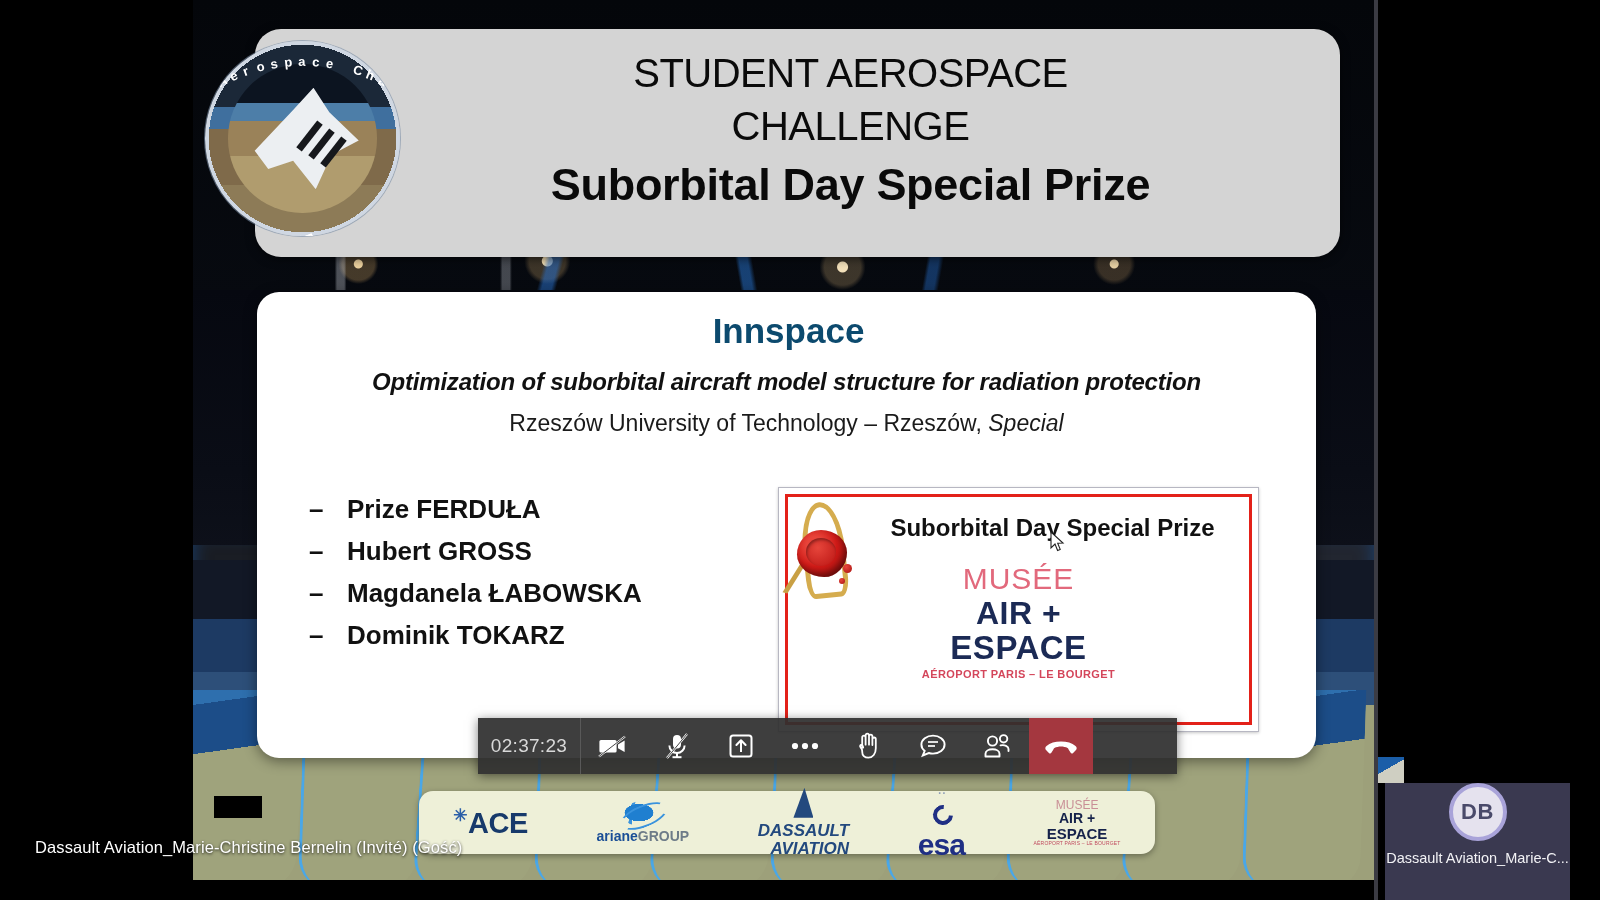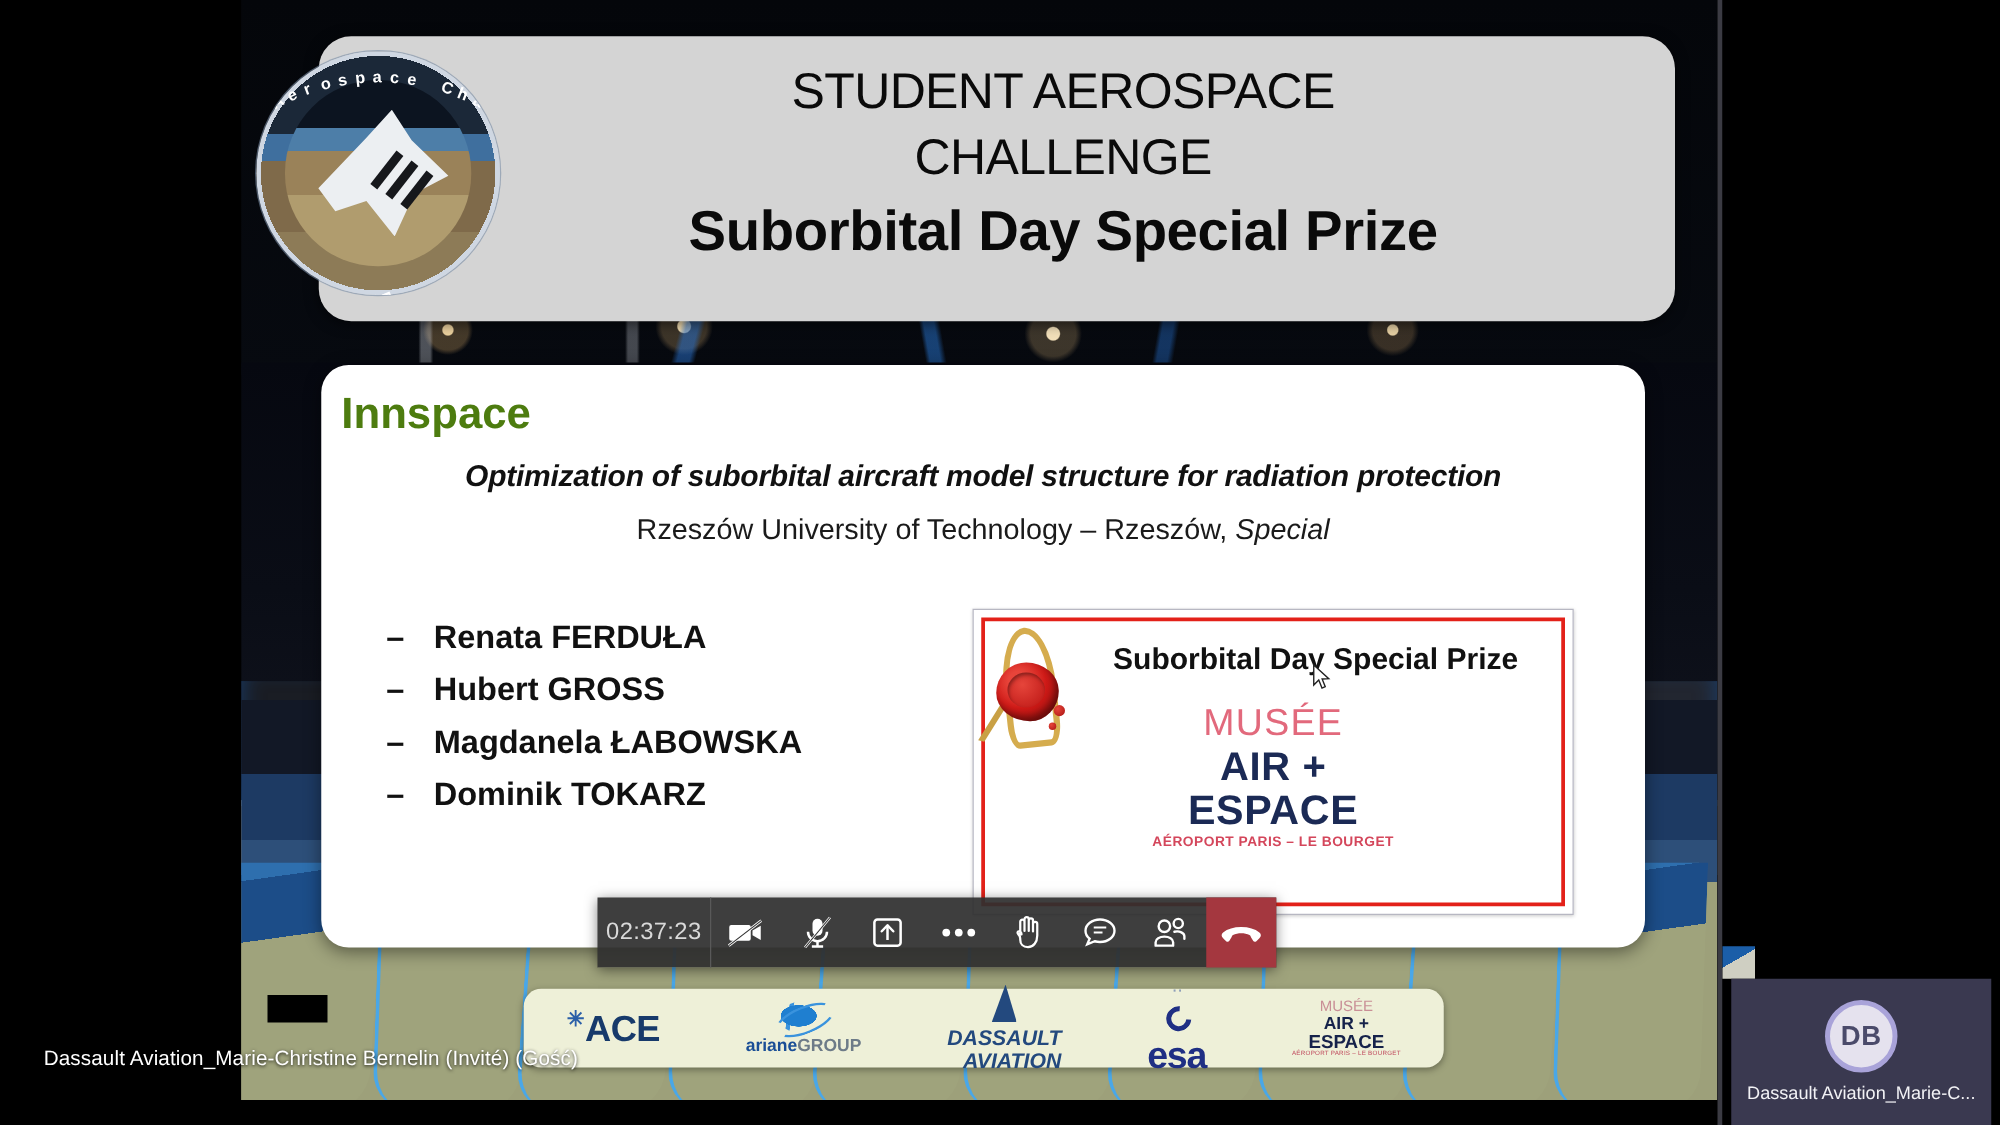--- a/index.html
+++ b/index.html
@@ -130,22 +130,22 @@
   }
 
   
   .slide {
     position: absolute; left: 257px; top: 292px; width: 1059px; height: 466px;
     background: #fff; border-radius: 22px;
     box-shadow: 0 3px 14px rgba(0,0,0,.45);
     overflow: hidden;
   }
   .slide-title {
-    position:absolute; left:16px; right:0; top:19px; text-align:left;
-    font-size: 35px; font-weight:700; color:#4d7c0f;
+    position:absolute; left:4px; right:0; top:19px; text-align:center;
+    font-size: 35px; font-weight:700; color:#0c4a6e;
   }
   .slide-sub {
     position:absolute; left:0; right:0; top:76px; text-align:center;
     font-size: 24px; font-weight:700; font-style:italic; color:#111;
     letter-spacing:-.2px;
   }
   .slide-univ {
     position:absolute; left:0; right:0; top:118px; text-align:center;
     font-size: 23px; color:#1a1a1a;
   }
@@ -262,21 +262,21 @@
     transform:rotate(-40deg); margin-right:-4px;
   }
   .sp-musee { text-align:center; line-height:1.02; }
   .sp-musee .m1 { font-size:12px; color:#c98f96; }
   .sp-musee .m2 { font-size:14px; font-weight:700; color:#15224a; }
   .sp-musee .m3 { font-size:15px; font-weight:700; color:#15224a; }
   .sp-musee .m4 { font-size:5px; color:#c04a5e; letter-spacing:.2px; }
 
   
   .toolbar {
-    position:absolute; left:478px; top:718px; width:543px; height:56px;
+    position:absolute; left:478px; top:718px; width:699px; height:56px;
     display:flex; align-items:center;
     background: rgba(47,47,47,.93);
     box-shadow: 0 2px 10px rgba(0,0,0,.5);
     z-index: 30;
   }
   .tb-timer {
     width:103px; height:100%;
     display:flex; align-items:center; justify-content:center;
     color:#d9d9d9; font-size:19px; letter-spacing:.3px;
     border-right:1px solid #595959;
@@ -308,23 +308,23 @@
   
   .rail-divider {
     position:absolute; left:1374px; top:0; width:4px; height:900px;
     background:#3b3b43;
   }
   .rail {
     position:absolute; left:1378px; top:0; width:222px; height:900px;
     background:#000;
   }
   .ptile {
-    position:absolute; left:1385px; top:783px; width:208px; height:117px;
+    position:absolute; left:1385px; top:783px; width:185px; height:117px;
     background:#3a3950;
-    display:flex; flex-direction:column; align-items:center; justify-content:center;
+    display:flex; flex-direction:column; align-items:center; 
     overflow:hidden;
   }
   .ptile-avatar {
     width:58px; height:58px; border-radius:50%;
     background:#e5e2ee;
     border:4px solid #a9a3d9;
     display:flex; align-items:center; justify-content:center;
     color:#4a4a6a; font-size:22px; font-weight:600; letter-spacing:.5px;
     margin-bottom:9px;
   }
@@ -420,21 +420,21 @@
         <div class="banner-line3">Suborbital Day Special Prize</div>
       </div>
     </div>
 
     <div class="slide">
       <div class="slide-title">Innspace</div>
       <div class="slide-sub">Optimization of suborbital aircraft model structure for radiation protection</div>
       <div class="slide-univ"><span>Rzeszów University of Technology – Rzeszów, </span><i>Special</i></div>
 
       <ul class="authors">
-        <li><span class="dash">–</span><span>Renata FERDUŁA</span></li>
+        <li><span class="dash">–</span><span>Prize FERDUŁA</span></li>
         <li><span class="dash">–</span><span>Hubert GROSS</span></li>
         <li><span class="dash">–</span><span>Magdanela ŁABOWSKA</span></li>
         <li><span class="dash">–</span><span>Dominik TOKARZ</span></li>
       </ul>
 
       <div class="prize-box">
         <div class="prize-inner"></div>
         <div class="wax-seal">
           <div class="wax-ribbon"></div>
           <div class="wax-ribbon2"></div>

